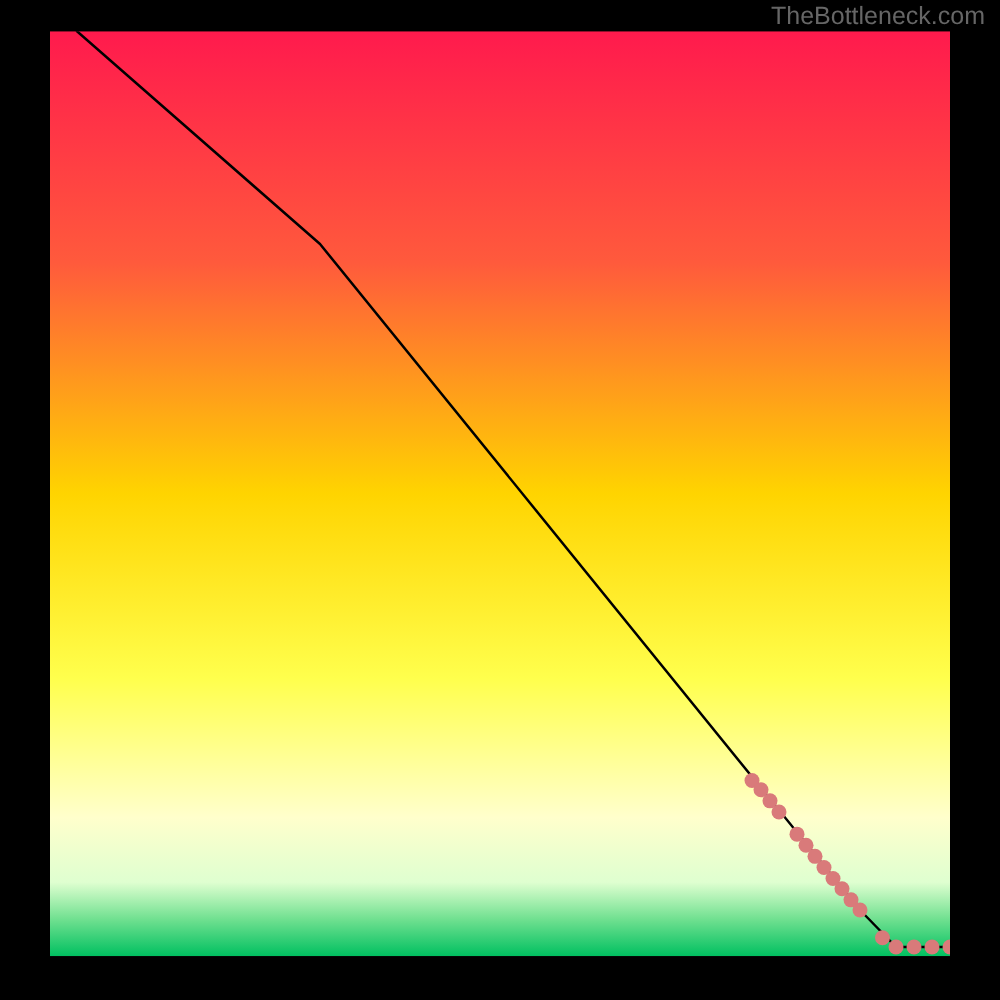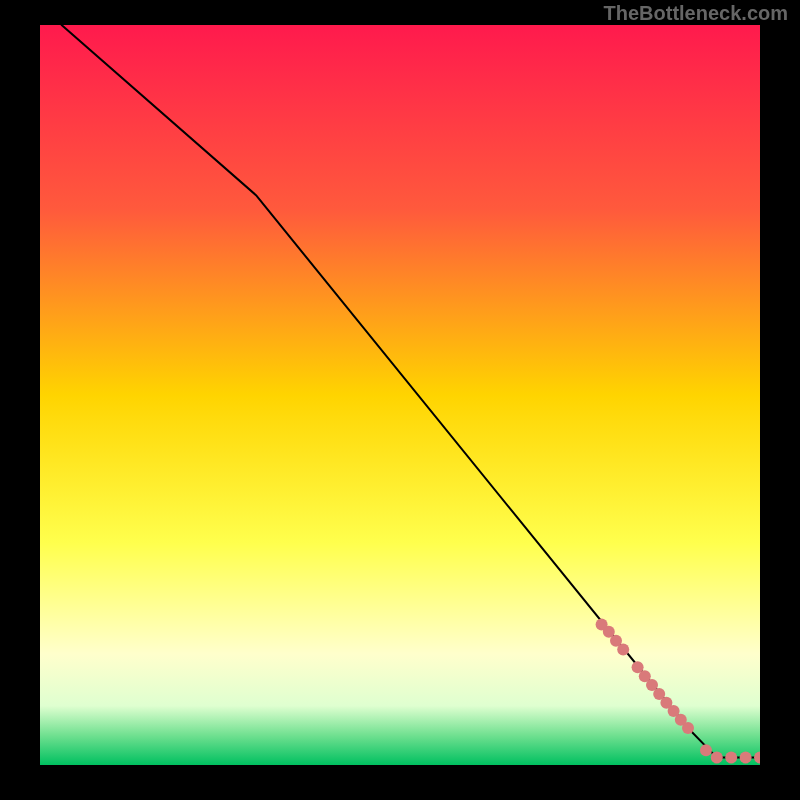--- a/index.html
+++ b/index.html
@@ -9,21 +9,21 @@
     top: 0; left: 0;
     width: 800px; height: 800px;
     background: #000;
   }
   .watermark {
     position: absolute;
     top: 2px;
     right: 12px;
     font-family: Arial, Helvetica, sans-serif;
     font-size: 20px;
-    font-weight: bold;
+    font-weight: normal;
     color: #666;
     user-select: none;
     text-align: right;
   }
   .plot {
     position: absolute;
     left: 40px;
     top: 25px;
     width: 720px;
     height: 740px;

